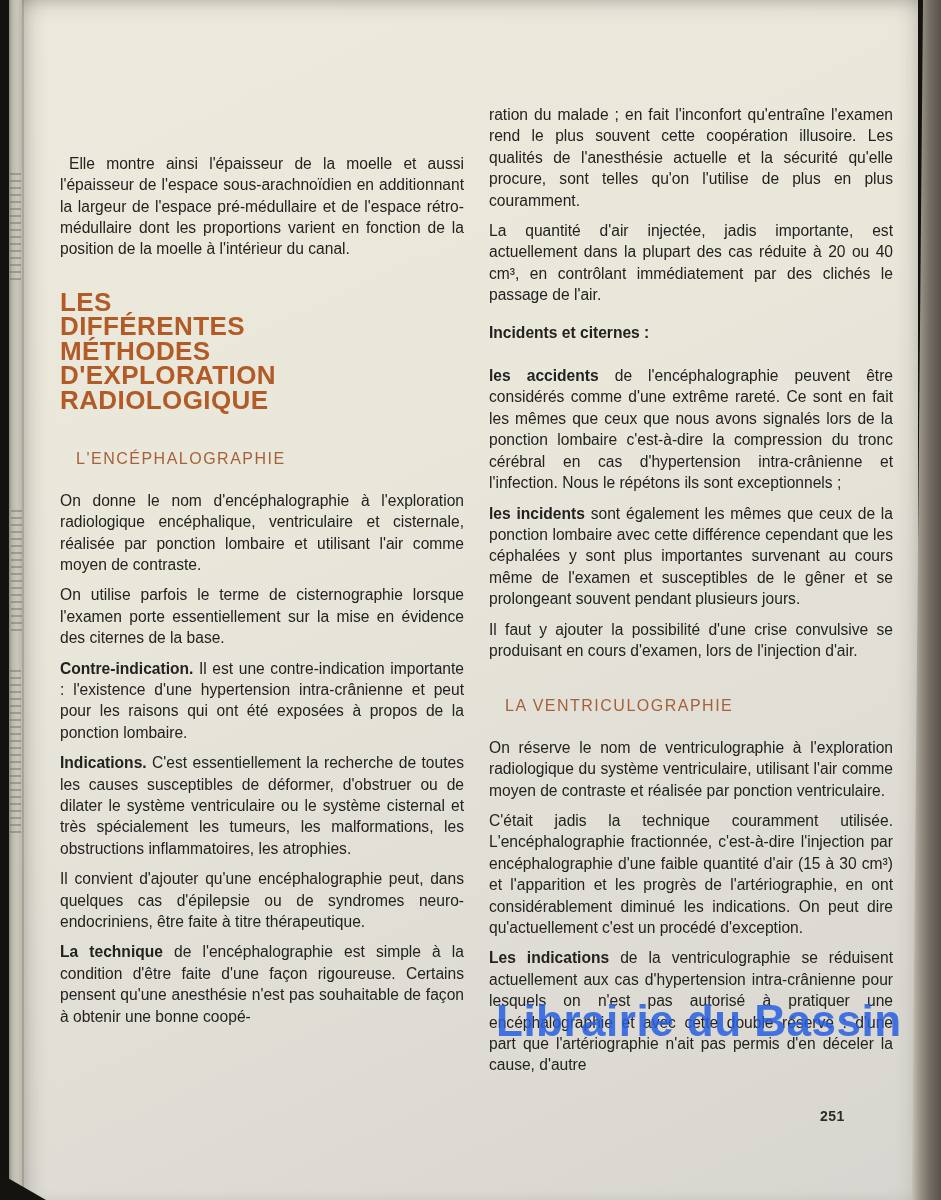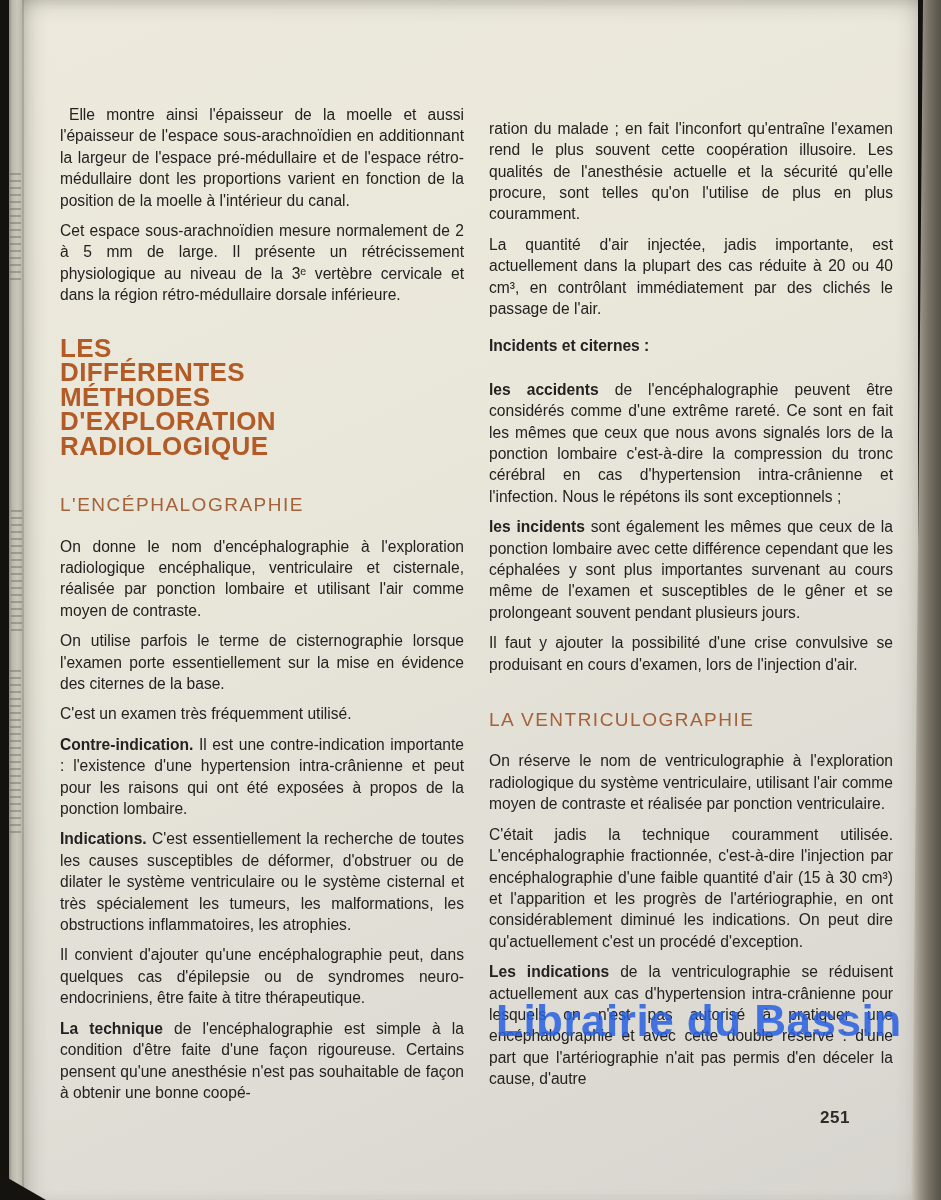--- a/index.html
+++ b/index.html
@@ -45,34 +45,34 @@
   }
   .col{width:404px;font-size:15.6px;line-height:21.4px;text-align:justify;}
   .col p{margin:0 0 9px 0;}
   .col p.indent{text-indent:9px;}
   .lead{font-weight:700;}
   .section-title{
     color:#b25b26;font-weight:700;font-size:26px;line-height:24.5px;
     letter-spacing:.4px;margin:30px 0 0 0;
   }
   .subhead{
-    color:#a4613a;font-size:19px;font-weight:400;letter-spacing:1.5px;
-    margin:34px 0 20px 0;
+    color:#a4613a;font-size:16px;font-weight:400;letter-spacing:1.5px;
+    margin:34px 0 20px 16px;
   }
   .subhead.first{margin-top:36px;}
   .minihead{font-weight:700;margin:16px 0 22px 0;}
   .watermark{
     position:absolute;left:496px;top:996px;
     font-size:44px;font-weight:700;letter-spacing:.5px;
     color:rgba(39,95,226,.85);
     white-space:nowrap;
   }
   .page-number{
     position:absolute;left:820px;top:1108px;
-    font-size:17px;font-weight:700;color:#2e2c28;letter-spacing:.5px;
+    font-size:14px;font-weight:700;color:#2e2c28;letter-spacing:.5px;
   }
   .crease{
     position:absolute;left:0;top:0;width:2px;height:1200px;
     background:rgba(125,120,108,.35);filter:blur(.5px);
   }
 </style>
 </head>
 <body>
 
 <div class="photo">
@@ -83,35 +83,33 @@
     <div class="stack-marks" style="left:1px;top:665px;height:170px;"></div>
   </div>
 
   <div class="page">
     <div class="crease"></div>
 
     <div class="content" style="position:absolute;left:38px;top:104px;">
 
       <div class="col">
         <p class="indent">Elle montre ainsi l'épaisseur de la moelle et aussi l'épaisseur de l'espace sous-arachnoïdien en additionnant la largeur de l'espace pré-médullaire et de l'espace rétro-médullaire dont les proportions varient en fonction de la position de la moelle à l'intérieur du canal.</p>
-        <p>Cet espace sous-arachnoïdien mesure normalement de 2 à 5 mm de large. Il présente un rétrécissement physiologique au niveau de la 3ᵉ vertèbre cervicale et dans la région rétro-médullaire dorsale inférieure.</p>
 
         <div class="section-title">
           <div>LES</div>
           <div>DIFFÉRENTES</div>
           <div>MÉTHODES</div>
           <div>D'EXPLORATION</div>
           <div>RADIOLOGIQUE</div>
         </div>
 
         <div class="subhead first">L'ENCÉPHALOGRAPHIE</div>
 
         <p>On donne le nom d'encéphalographie à l'exploration radiologique encéphalique, ventriculaire et cisternale, réalisée par ponction lombaire et utilisant l'air comme moyen de contraste.</p>
         <p>On utilise parfois le terme de cisternographie lorsque l'examen porte essentiellement sur la mise en évidence des citernes de la base.</p>
-        <p>C'est un examen très fréquemment utilisé.</p>
         <p><span class="lead">Contre-indication.</span><span> Il est une contre-indication importante : l'existence d'une hypertension intra-crânienne et peut pour les raisons qui ont été exposées à propos de la ponction lombaire.</span></p>
         <p><span class="lead">Indications.</span><span> C'est essentiellement la recherche de toutes les causes susceptibles de déformer, d'obstruer ou de dilater le système ventriculaire ou le système cisternal et très spécialement les tumeurs, les malformations, les obstructions inflammatoires, les atrophies.</span></p>
         <p>Il convient d'ajouter qu'une encéphalographie peut, dans quelques cas d'épilepsie ou de syndromes neuro-endocriniens, être faite à titre thérapeutique.</p>
         <p><span class="lead">La technique</span><span> de l'encéphalographie est simple à la condition d'être faite d'une façon rigoureuse. Certains pensent qu'une anesthésie n'est pas souhaitable de façon à obtenir une bonne coopé-</span></p>
       </div>
 
       <div class="col">
         <p>ration du malade ; en fait l'inconfort qu'entraîne l'examen rend le plus souvent cette coopération illusoire. Les qualités de l'anesthésie actuelle et la sécurité qu'elle procure, sont telles qu'on l'utilise de plus en plus couramment.</p>
         <p>La quantité d'air injectée, jadis importante, est actuellement dans la plupart des cas réduite à 20 ou 40 cm³, en contrôlant immédiatement par des clichés le passage de l'air.</p>
 

